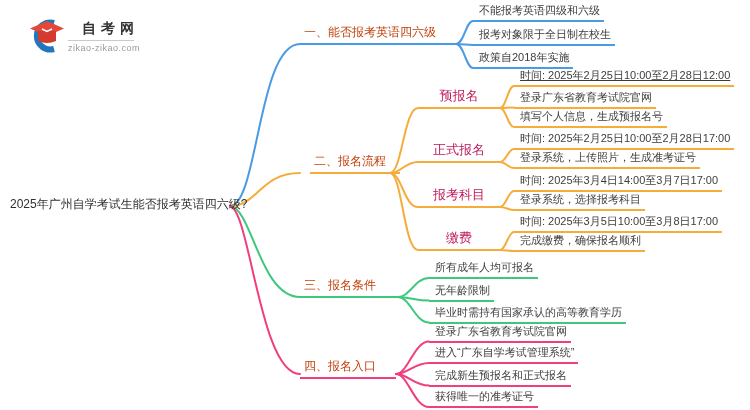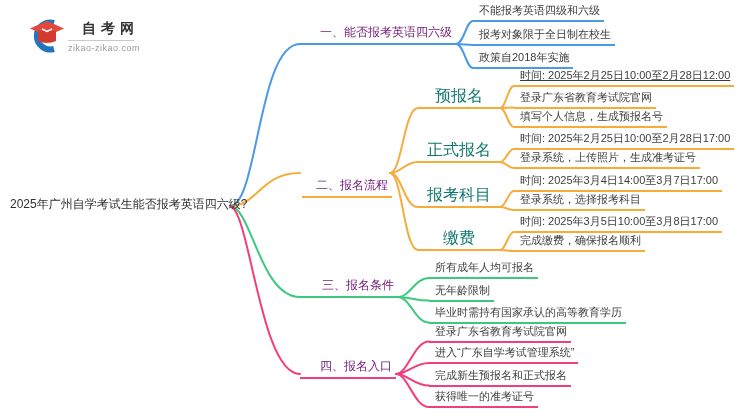--- a/index.html
+++ b/index.html
@@ -6,22 +6,22 @@
   html,body{margin:0;padding:0;background:#fff;}
   .stage{
     position:relative;width:750px;height:410px;background:#ffffff;overflow:hidden;
     font-family:"Liberation Sans","DejaVu Sans",sans-serif;
   }
   svg.wires{position:absolute;left:0;top:0;width:750px;height:410px;}
   .node{
     position:absolute;white-space:nowrap;color:#333;
     border-bottom:2px solid transparent;
   }
-  .bl{font-size:12px;line-height:16px;padding:0 4px 3px 4px;text-align:right;color:#701a75;}
-  .sb{font-size:16px;line-height:16px;padding:0 4px 3px 4px;text-align:center;color:#0f766e;}
+  .bl{font-size:12px;line-height:16px;padding:0 4px 3px 4px;text-align:left;color:#c2410c;}
+  .sb{font-size:13px;line-height:16px;padding:0 4px 3px 4px;text-align:center;color:#be185d;}
   .lf{font-size:11px;line-height:14px;padding:0 4px 3px 6px;color:#3d3d3d;}
   .root{
     position:absolute;font-size:12px;line-height:16px;color:#2f2f2f;white-space:nowrap;
   }
   .b-blue{border-color:#4B9BE4;}
   .b-orange{border-color:#F6AC3B;}
   .b-green{border-color:#3DC87D;}
   .b-pink{border-color:#F13E7E;}
   
   .logo{position:absolute;left:26px;top:16px;width:130px;height:44px;}
@@ -90,21 +90,21 @@
     <div class="domain">zikao-zikao.com</div>
   </div>
 
   <div class="root" style="left:10px;top:196px;">2025年广州自学考试生能否报考英语四六级?</div>
 
   <div class="node bl b-blue" style="left:300px;top:24px;width:148px;">一、能否报考英语四六级</div>
   <div class="node lf b-blue" style="left:473px;top:3px;">不能报考英语四级和六级</div>
   <div class="node lf b-blue" style="left:473px;top:27px;">报考对象限于全日制在校生</div>
   <div class="node lf b-blue" style="left:473px;top:50px;">政策自2018年实施</div>
 
-  <div class="node bl b-orange" style="left:302px;top:153px;width:82px;margin-top:24px;">二、报名流程</div>
+  <div class="node bl b-orange" style="left:310px;top:153px;width:82px;">二、报名流程</div>
 
   <div class="node sb b-orange" style="left:418px;top:88px;width:74px;">预报名</div>
   <div class="node lf b-orange" style="left:514px;top:68px;text-decoration:underline;">时间: 2025年2月25日10:00至2月28日12:00</div>
   <div class="node lf b-orange" style="left:514px;top:89.5px;">登录广东省教育考试院官网</div>
   <div class="node lf b-orange" style="left:514px;top:109px;">填写个人信息，生成预报名号</div>
 
   <div class="node sb b-orange" style="left:418px;top:142px;width:74px;">正式报名</div>
   <div class="node lf b-orange" style="left:514px;top:131px;">时间: 2025年2月25日10:00至2月28日17:00</div>
   <div class="node lf b-orange" style="left:514px;top:150px;">登录系统，上传照片，生成准考证号</div>
 

